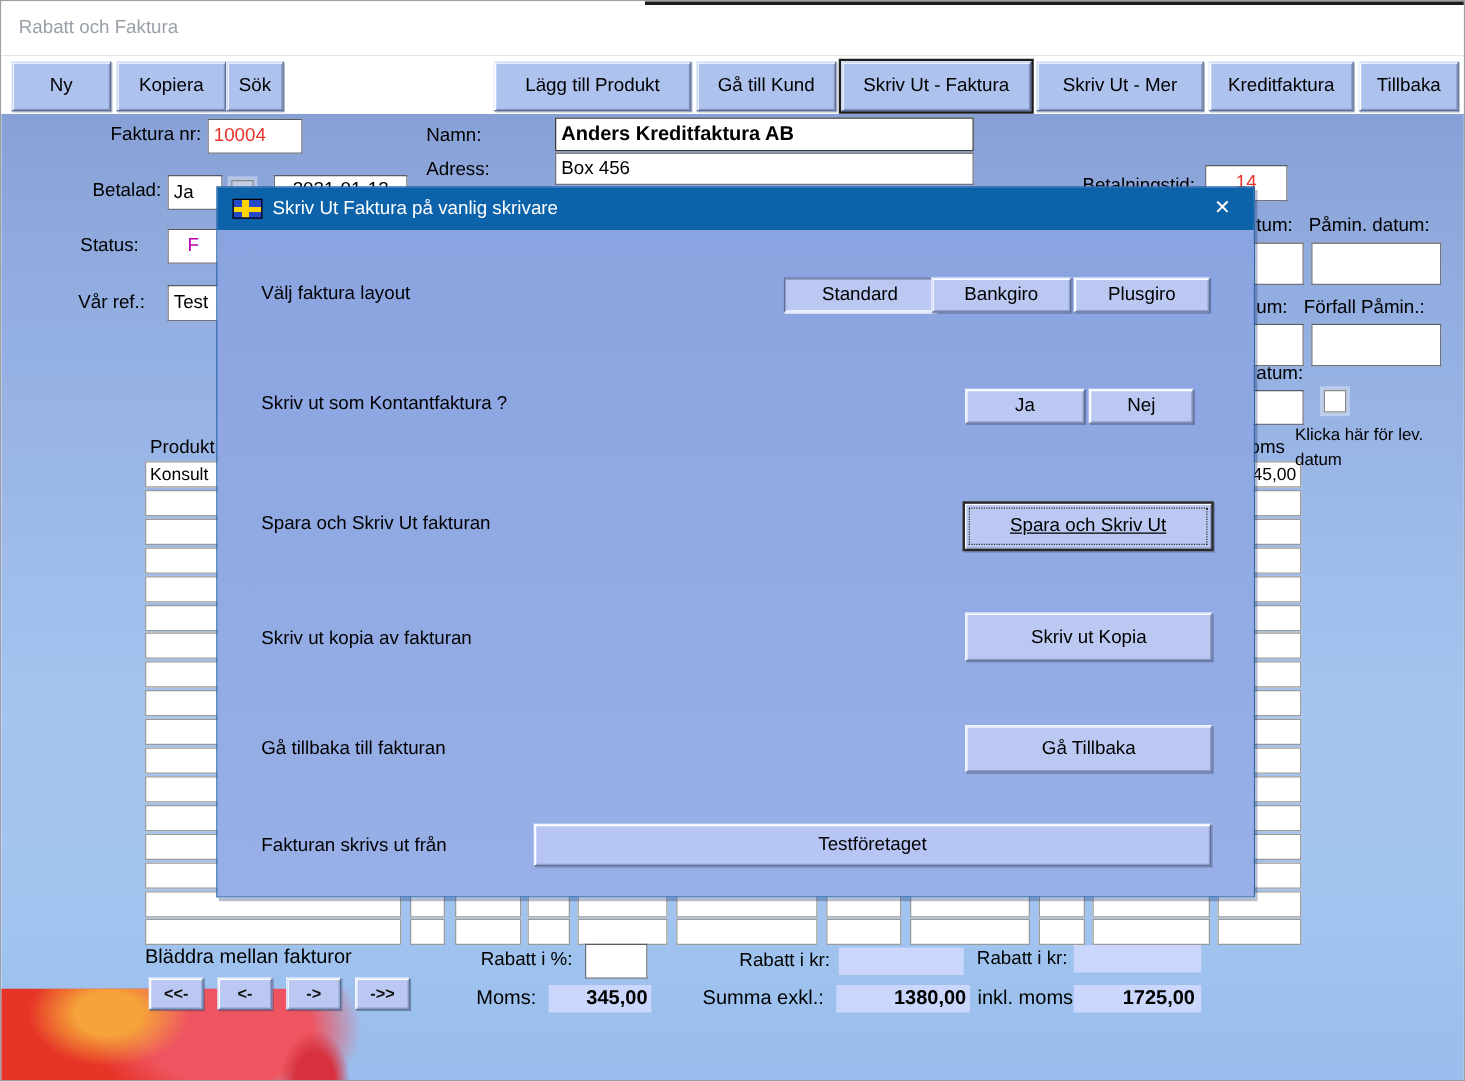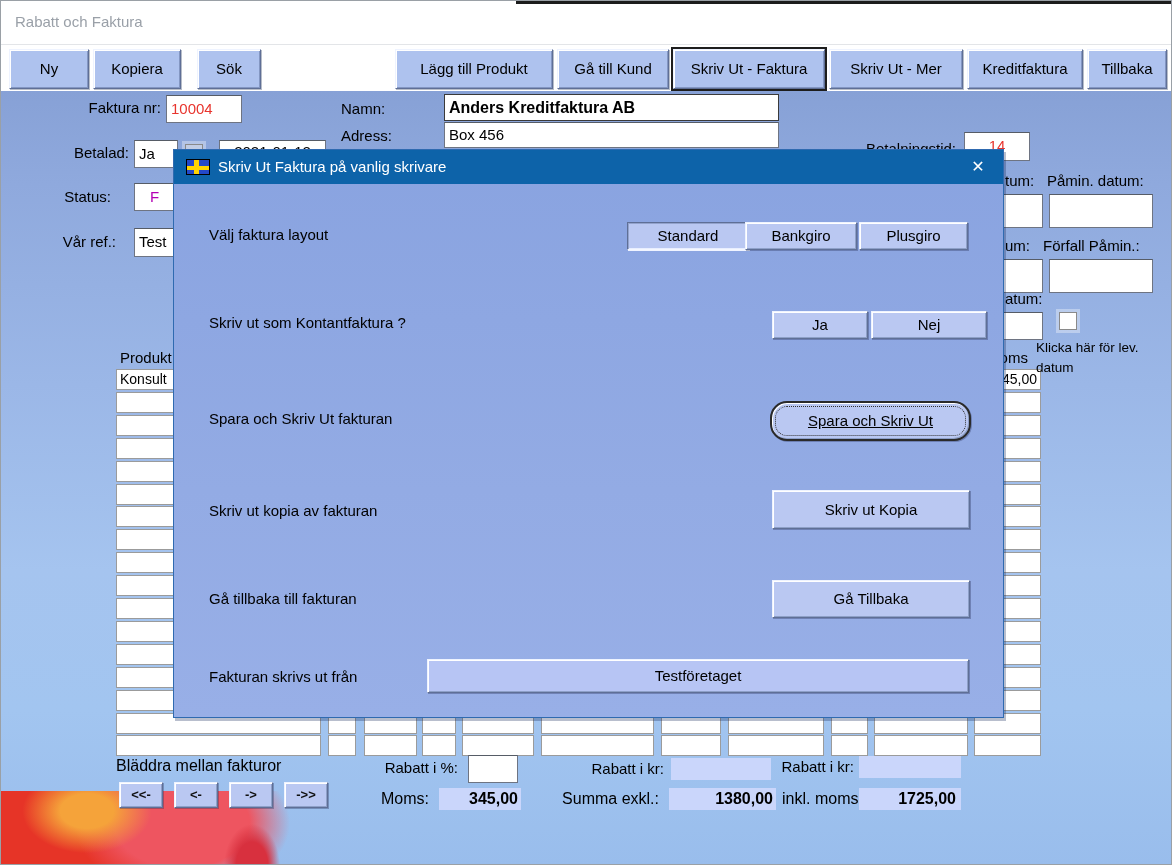--- a/index.html
+++ b/index.html
@@ -50,21 +50,21 @@
 <body>
 
 <div id="window">
   <div id="topstrip"></div>
   <div id="titlebar">
     <div id="title-text">Rabatt och Faktura</div>
   </div>
   <div id="toolbar">
       <div class="tb-btn" style="left: 8px; width: 80px;">Ny</div>
       <div class="tb-btn" style="left: 92px; width: 88px;">Kopiera</div>
-      <div class="tb-btn" style="left: 196px; width: 64px;">Sök</div>
+      <div class="tb-btn" style="left: 180px; width: 46px;">Sök</div>
       <div class="tb-btn" style="left: 394px; width: 158px;">Lägg till Produkt</div>
       <div class="tb-btn active" style="left: 672px; width: 152px;">Skriv Ut - Faktura</div>
       <div class="tb-btn" style="left: 556px; width: 112px;">Gå till Kund</div>
       <div class="tb-btn" style="left: 828px; width: 134px;">Skriv Ut - Mer</div>
       <div class="tb-btn" style="left: 966px; width: 116px;">Kreditfaktura</div>
       <div class="tb-btn" style="left: 1086px; width: 80px;">Tillbaka</div>
     </div>
 
   <div id="client">
     <div id="tulip"></div>
@@ -325,24 +325,24 @@
         <div id="dialog-close">✕</div>
       </div>
 
       <div class="dlg-lbl" style="left:35px;top:76px;">Välj faktura layout</div>
       <div class="btn3d layout-btn sunken" style="left:453px;top:72px;width:122px;height:28px;line-height:26px;">Standard</div>
       <div class="btn3d layout-btn" style="left:571px;top:72px;width:112px;height:28px;line-height:26px;">Bankgiro</div>
       <div class="btn3d layout-btn" style="left:685px;top:72px;width:109px;height:28px;line-height:26px;">Plusgiro</div>
 
       <div class="dlg-lbl" style="left:35px;top:164px;">Skriv ut som Kontantfaktura ?</div>
       <div class="btn3d" style="left:598px;top:161px;width:96px;height:28px;line-height:26px;">Ja</div>
-      <div class="btn3d" style="left:697px;top:161px;width:116px;height:28px;line-height:26px;">Nej</div>
+      <div class="btn3d" style="left:697px;top:161px;width:84px;height:28px;line-height:26px;">Nej</div>
 
       <div class="dlg-lbl" style="left:35px;top:260px;">Spara och Skriv Ut fakturan</div>
-      <div class="btn3d focused" style="left:596px;top:251px;width:201px;height:40px;line-height:36px;border-radius:17px;">Spara och Skriv Ut</div>
+      <div class="btn3d focused" style="left:596px;top:251px;width:201px;height:40px;line-height:36px;">Spara och Skriv Ut</div>
 
       <div class="dlg-lbl" style="left:35px;top:352px;">Skriv ut kopia av fakturan</div>
       <div class="btn3d" style="left:598px;top:340px;width:198px;height:39px;line-height:37px;">Skriv ut Kopia</div>
 
       <div class="dlg-lbl" style="left:35px;top:440px;">Gå tillbaka till fakturan</div>
       <div class="btn3d" style="left:598px;top:430px;width:198px;height:38px;line-height:36px;">Gå Tillbaka</div>
 
       <div class="dlg-lbl" style="left:35px;top:518px;">Fakturan skrivs ut från</div>
       <div class="btn3d" style="left:253px;top:509px;width:542px;height:34px;line-height:32px;background:#b7c5f4;">Testföretaget</div>
     </div>

